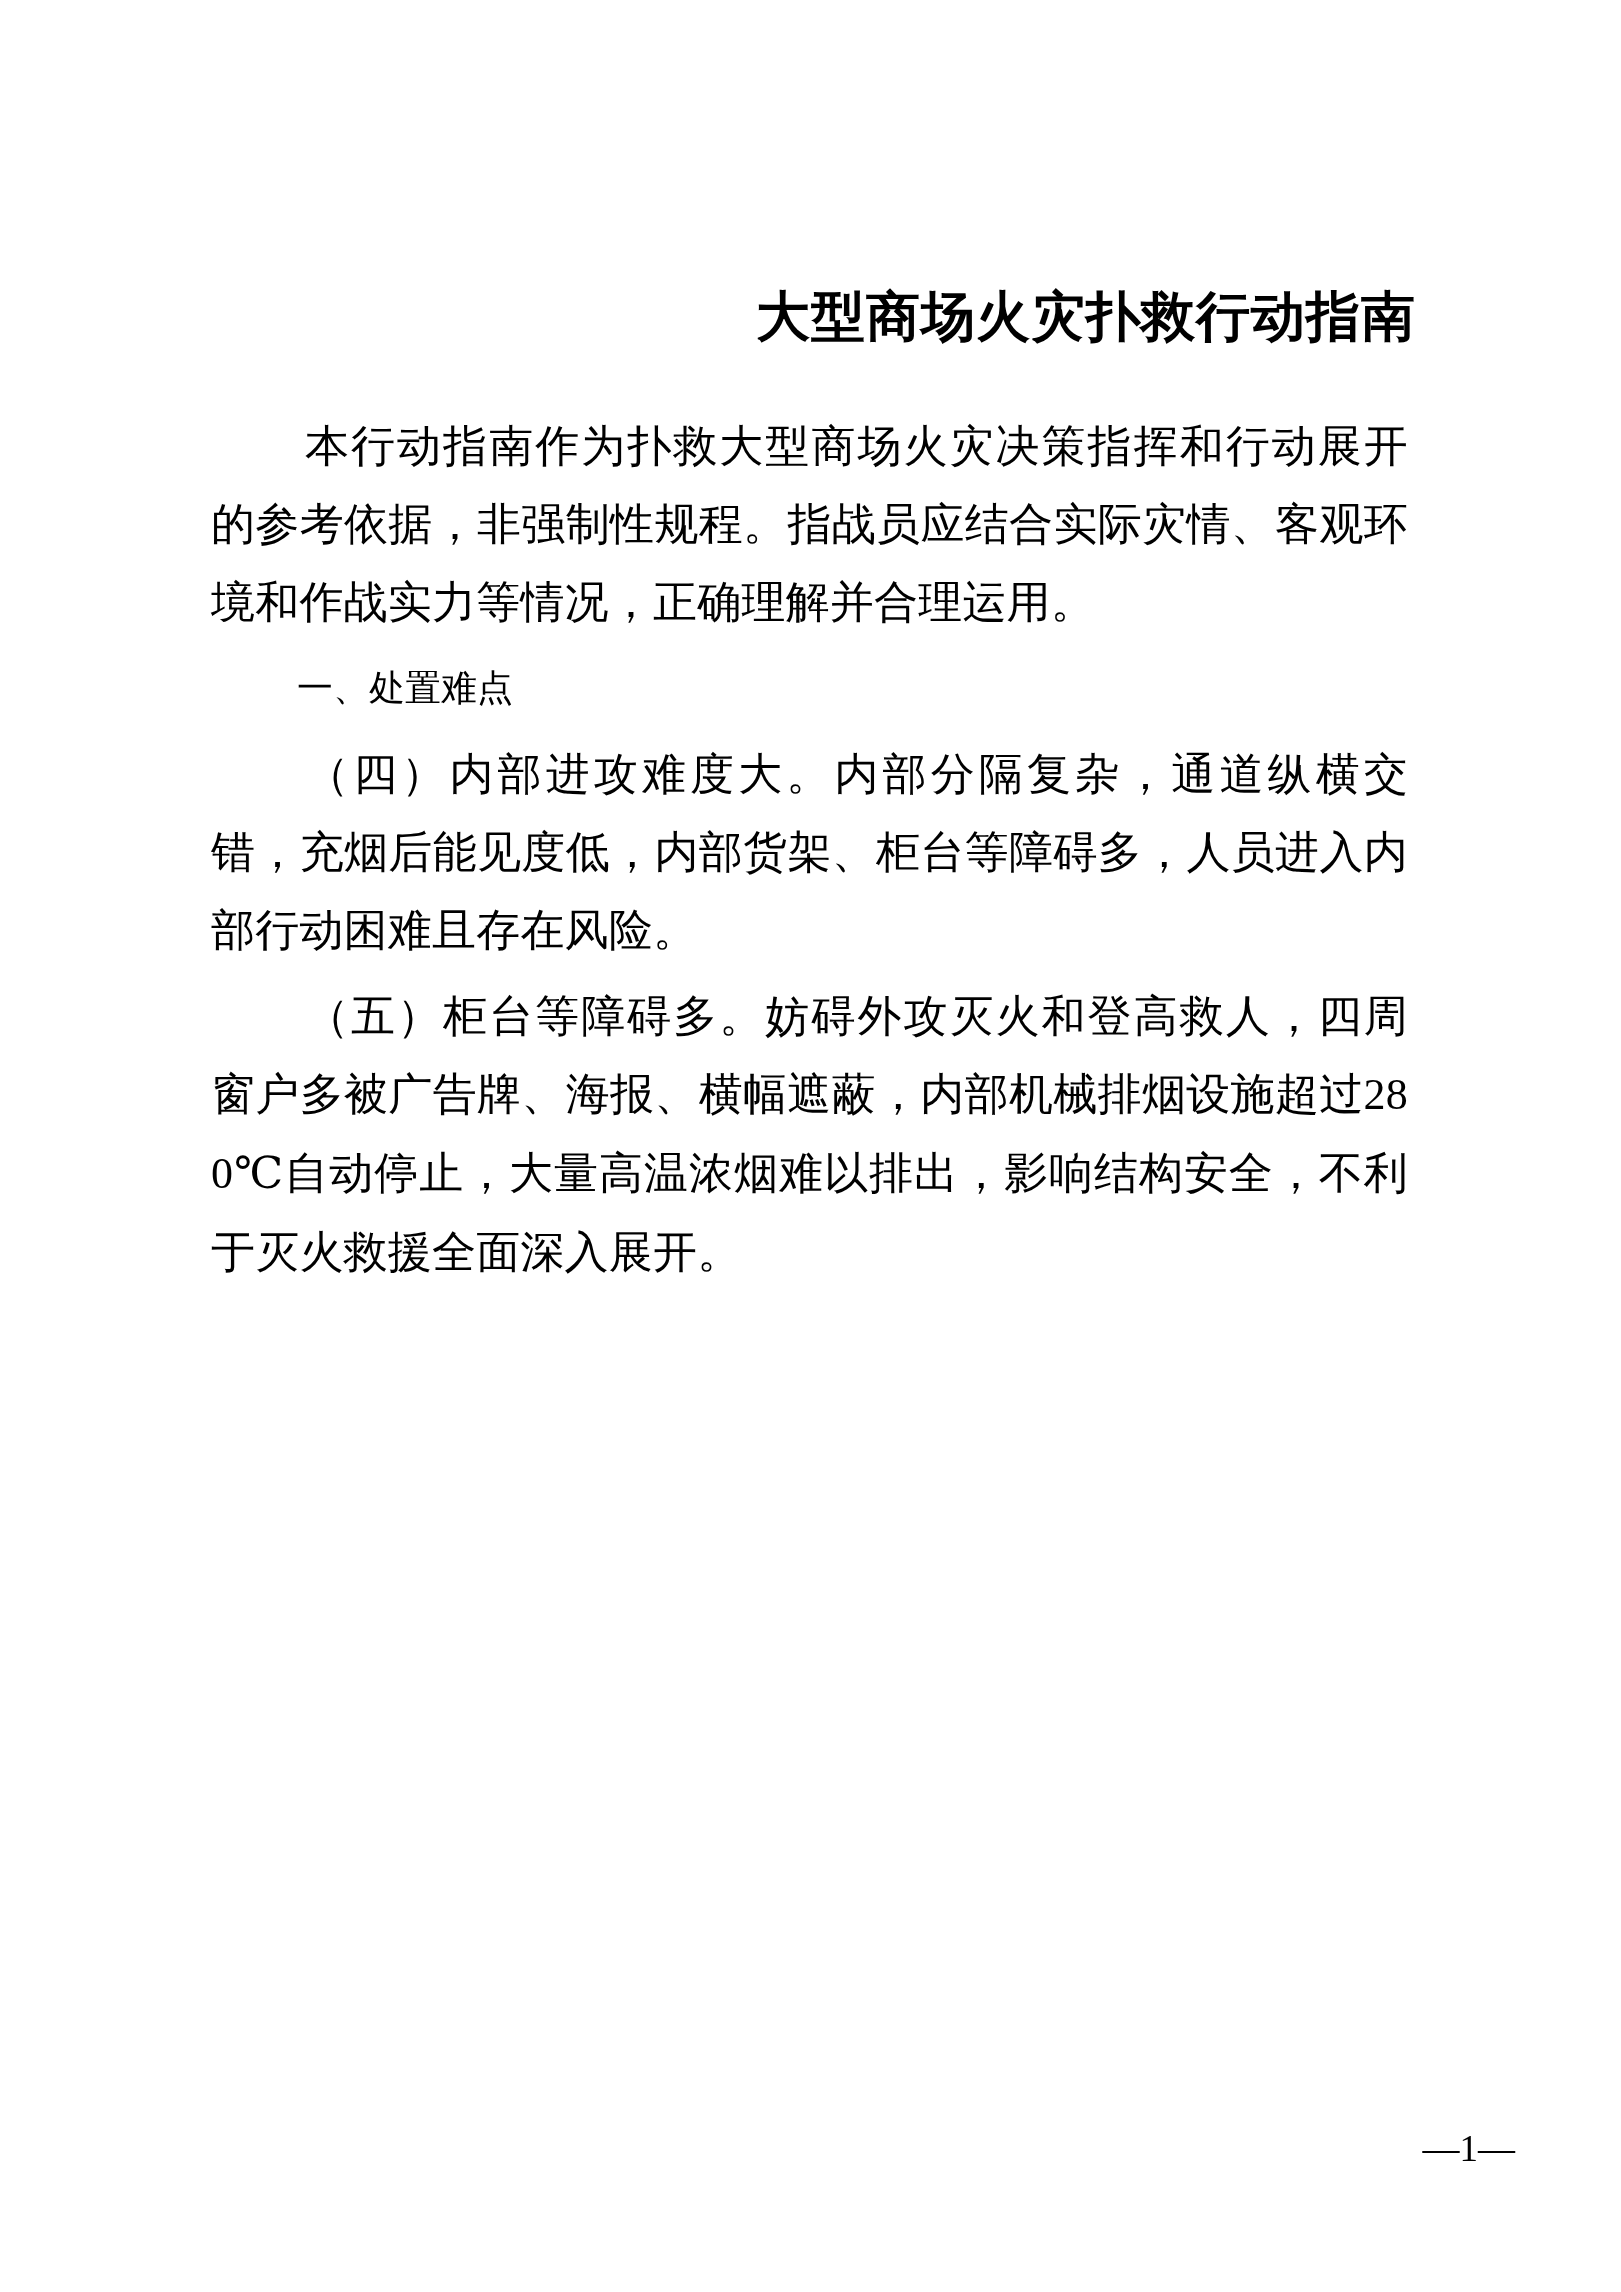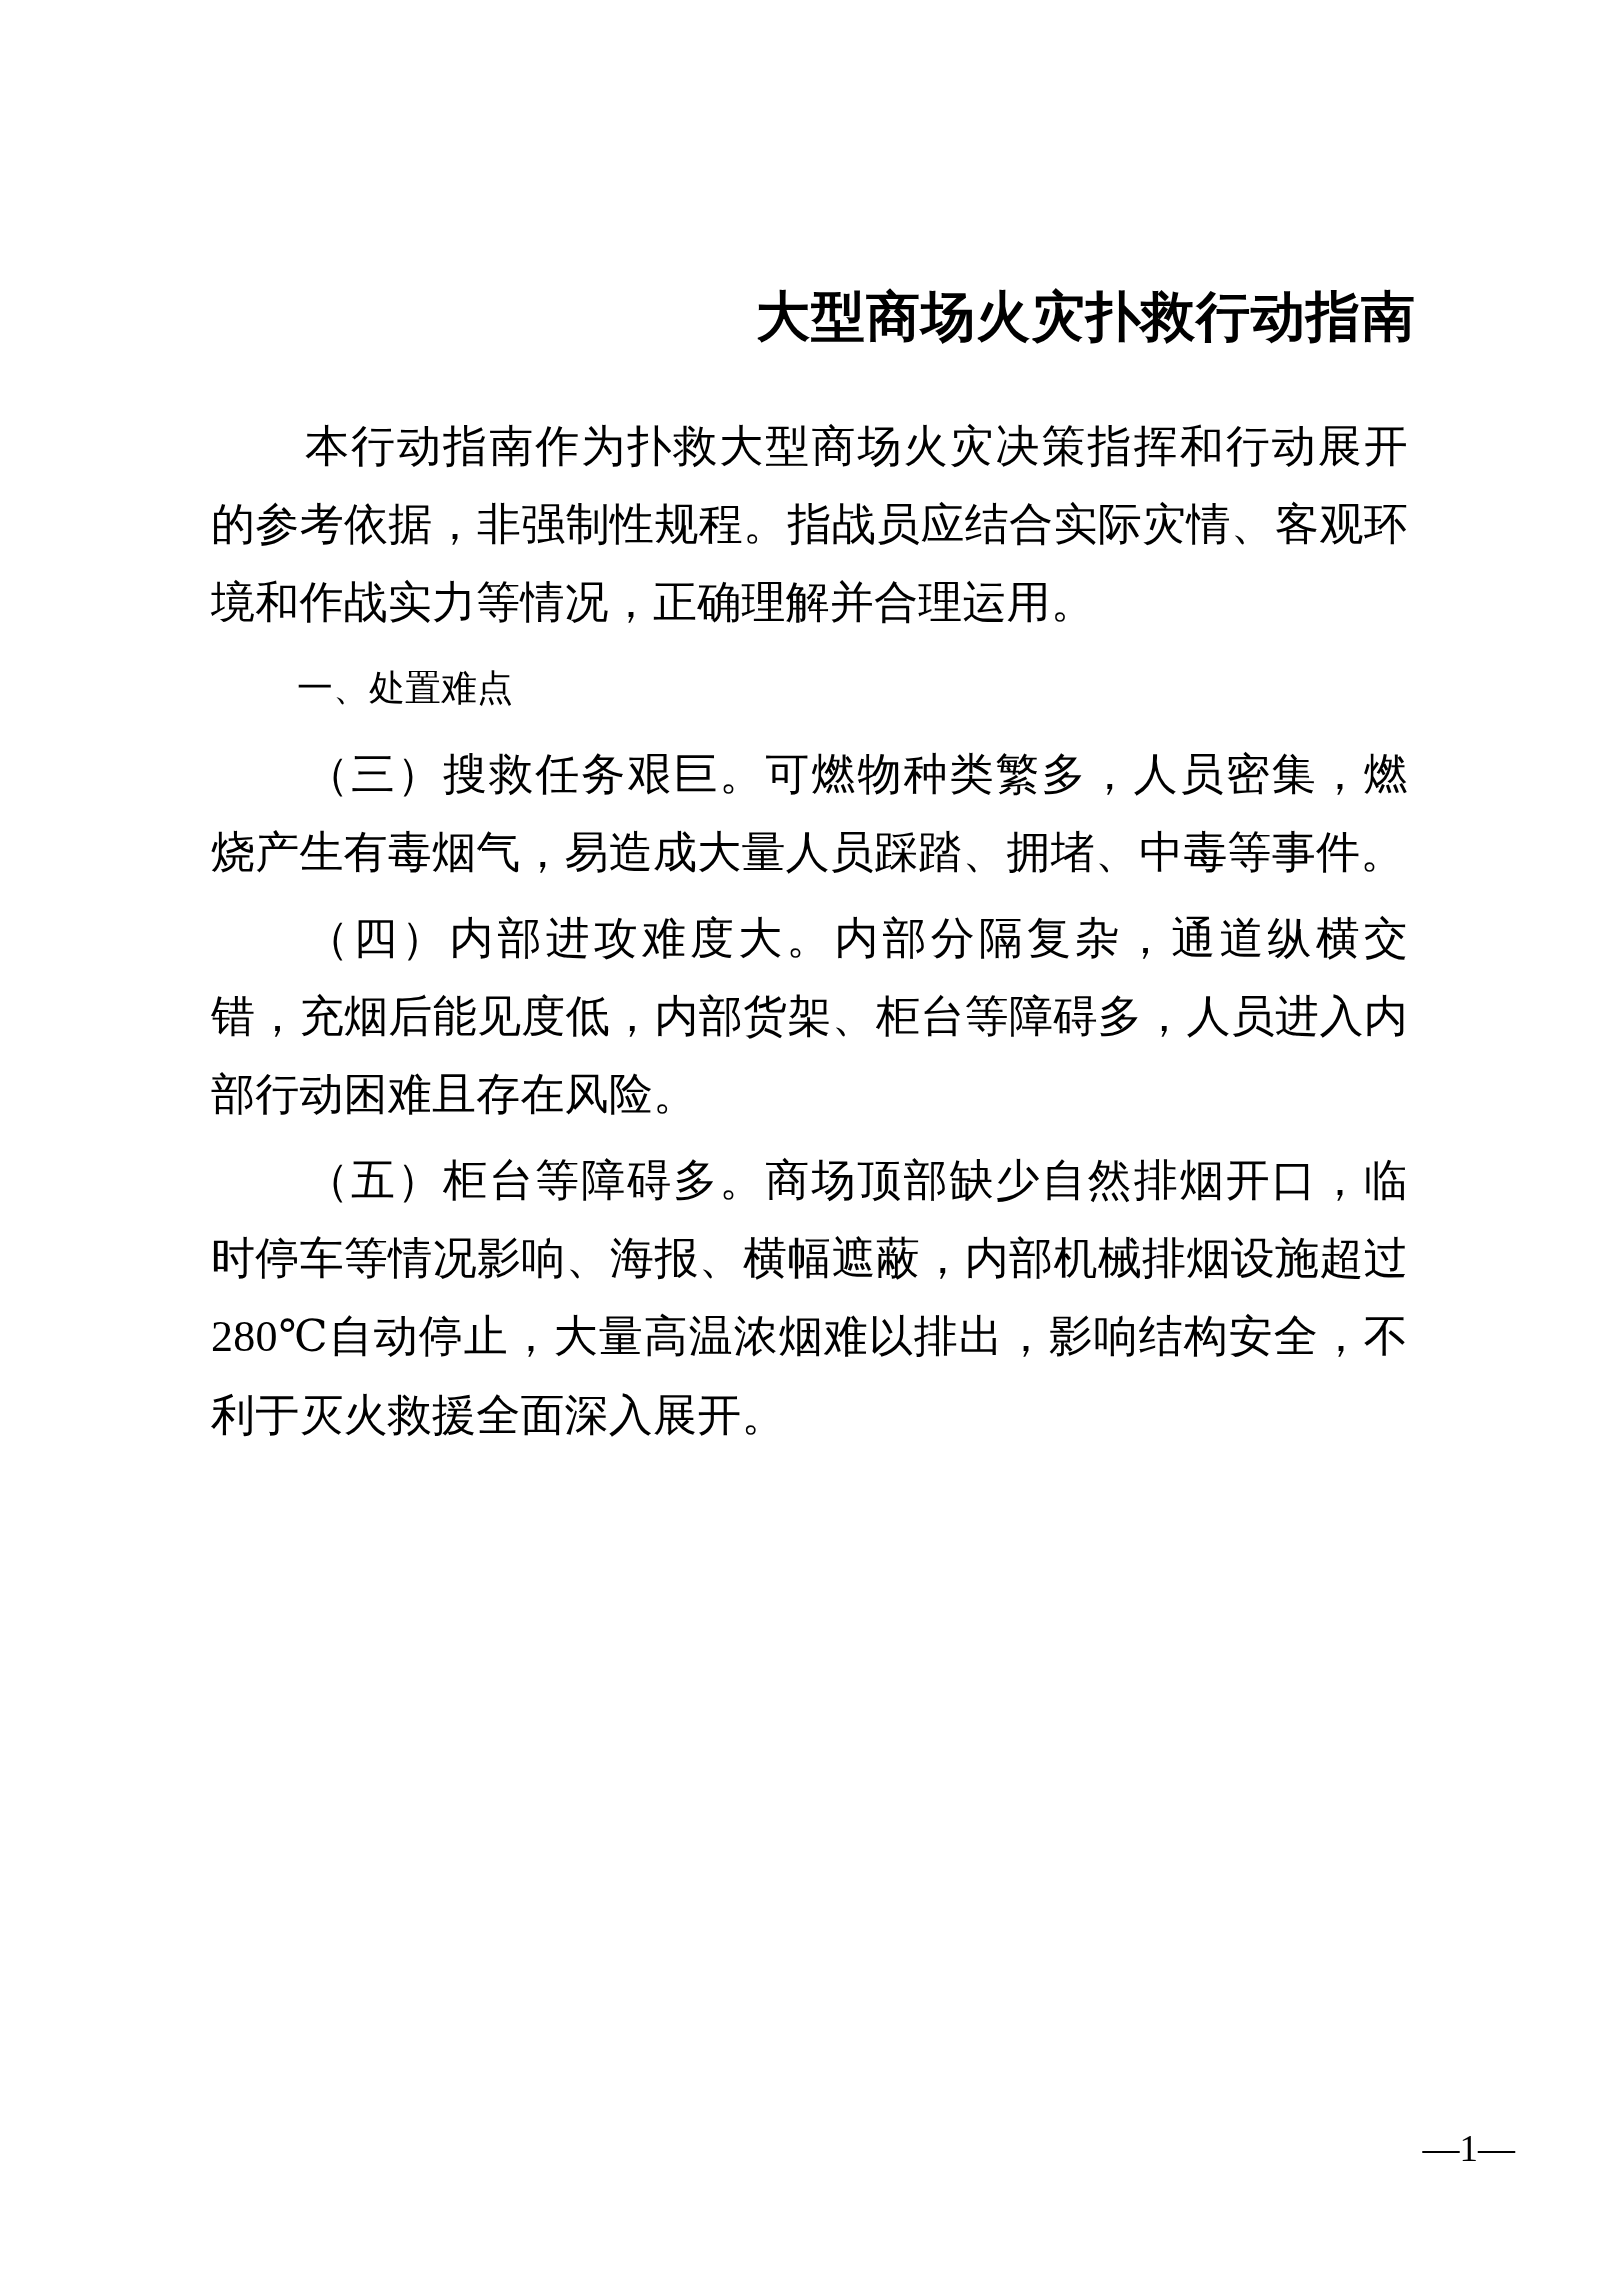--- a/index.html
+++ b/index.html
@@ -95,24 +95,23 @@
   <div class="content">
 
     <h1 class="doc-title">大型商场火灾扑救行动指南</h1>
 
     <p class="para first-body">本行动指南作为扑救大型商场火灾决策指挥和行动展开的参考依据，非强制性规程。指战员应结合实际灾情、客观环境和作战实力等情况，正确理解并合理运用。</p>
 
     <p class="heading-para">一、处置难点</p>
 
 
 
-    <p class="para">（三）搜救任务艰巨。可燃物种类繁多，人员密集，燃烧产生有毒烟气，易造成大量人员踩踏、拥堵、中毒等事件。</p>
 
     <p class="para">（四）内部进攻难度大。内部分隔复杂，通道纵横交错，充烟后能见度低，内部货架、柜台等障碍多，人员进入内部行动困难且存在风险。</p>
 
-    <p class="para"><span>（五）</span><span>柜台等障碍多。</span><span>商场顶部缺少自然排烟开口，临时停车等情况影响、海报、横幅遮蔽，内部机械排烟设施超过</span><span class="serif-run">280℃</span><span>自动停止，大量高温浓烟难以排出，影响结构安全，不利于灭火救援全面深入展开。</span></p>
+    <p class="para"><span>（五）</span><span>柜台等障碍多。</span><span>妨碍外攻灭火和登高救人，四周窗户多被广告牌、海报、横幅遮蔽，内部机械排烟设施超过</span><span class="serif-run">280℃</span><span>自动停止，大量高温浓烟难以排出，影响结构安全，不利于灭火救援全面深入展开。</span></p>
 
   </div>
 
   <div class="page-number">—1—</div>
 
 </div>
 
 
 </body></html>

